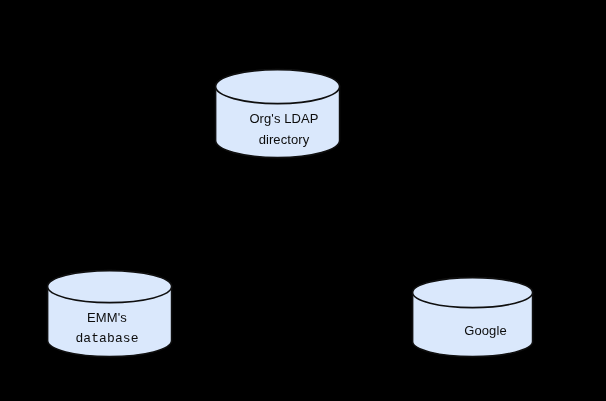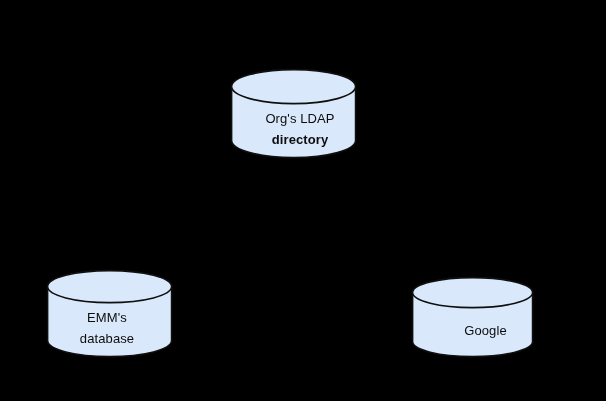--- a/index.html
+++ b/index.html
@@ -50,36 +50,36 @@
     letter-spacing: 0.1px;
     white-space: pre-line;
     pointer-events: none;
   }
 </style>
 </head>
 <body>
 
 <div id="canvas" style="background: rgb(0, 0, 0);">
 
-  <div class="cylinder" id="node-ldap" style="left: 232px; top: 70px; width: 136px; height: 88px;">
+  <div class="cylinder" id="node-ldap" style="left: 216px; top: 70px; width: 136px; height: 88px;">
     <svg class="cyl-svg" id="svg-ldap" xmlns="http://www.w3.org/2000/svg" width="127.2" height="91.2" viewBox="0 0 127.2 91.2" style="left: -1.6px; top: -1.6px;">
         <path d="M 1.6 18.6 L 1.6 72.6 A 62 17 0 0 0 125.6 72.6 L 125.6 18.6 A 62 17 0 0 0 1.6 18.6 Z" fill="#dae8fc" stroke="#0f0f0f" stroke-width="1.6" stroke-linejoin="round"></path>
         <ellipse cx="63.6" cy="18.6" rx="62" ry="17" fill="#dae8fc" stroke="#0f0f0f" stroke-width="1.6"></ellipse>
       </svg>
     <div class="cyl-label" id="label-ldap-1" style="top: 38.65px; color: rgb(13, 13, 13);">Org's LDAP</div>
-    <div class="cyl-label" id="label-ldap-2" style="top: 59.65px; display: block; color: rgb(13, 13, 13); font-weight: bold;">directory</div>
+    <div class="cyl-label" id="label-ldap-2" style="top: 59.65px; display: block; color: rgb(13, 13, 13);">directory</div>
   </div>
 
   <div class="cylinder" id="node-emm" style="left: 48px; top: 271px; width: 118px; height: 86px;">
     <svg class="cyl-svg" id="svg-emm" xmlns="http://www.w3.org/2000/svg" width="127.2" height="89.2" viewBox="0 0 127.2 89.2" style="left: -1.6px; top: -1.6px;">
         <path d="M 1.6 17.6 L 1.6 71.6 A 62 16 0 0 0 125.6 71.6 L 125.6 17.6 A 62 16 0 0 0 1.6 17.6 Z" fill="#dae8fc" stroke="#0f0f0f" stroke-width="1.6" stroke-linejoin="round"></path>
         <ellipse cx="63.6" cy="17.6" rx="62" ry="16" fill="#dae8fc" stroke="#0f0f0f" stroke-width="1.6"></ellipse>
       </svg>
     <div class="cyl-label" id="label-emm-1" style="top: 37.1px; color: rgb(13, 13, 13);">EMM's</div>
-    <div class="cyl-label" id="label-emm-2" style="top: 58.1px; display: block; color: rgb(13, 13, 13);">database</div>
+    <div class="cyl-label" id="label-emm-2" style="top: 58.1px; display: block; color: rgb(13, 13, 13); font-family: Liberation Mono, monospace;">database</div>
   </div>
 
   <div class="cylinder" id="node-google" style="left: 413px; top: 278px; width: 145px; height: 79px;">
     <svg class="cyl-svg" id="svg-google" xmlns="http://www.w3.org/2000/svg" width="123.2" height="82.2" viewBox="0 0 123.2 82.2" style="left: -1.6px; top: -1.6px;">
         <path d="M 1.6 16.6 L 1.6 65.6 A 60 15 0 0 0 121.6 65.6 L 121.6 16.6 A 60 15 0 0 0 1.6 16.6 Z" fill="#dae8fc" stroke="#0f0f0f" stroke-width="1.6" stroke-linejoin="round"></path>
         <ellipse cx="61.6" cy="16.6" rx="60" ry="15" fill="#dae8fc" stroke="#0f0f0f" stroke-width="1.6"></ellipse>
       </svg>
     <div class="cyl-label" id="label-google-1" style="top: 42.8px; color: rgb(13, 13, 13);">Google</div>
 
   </div>

